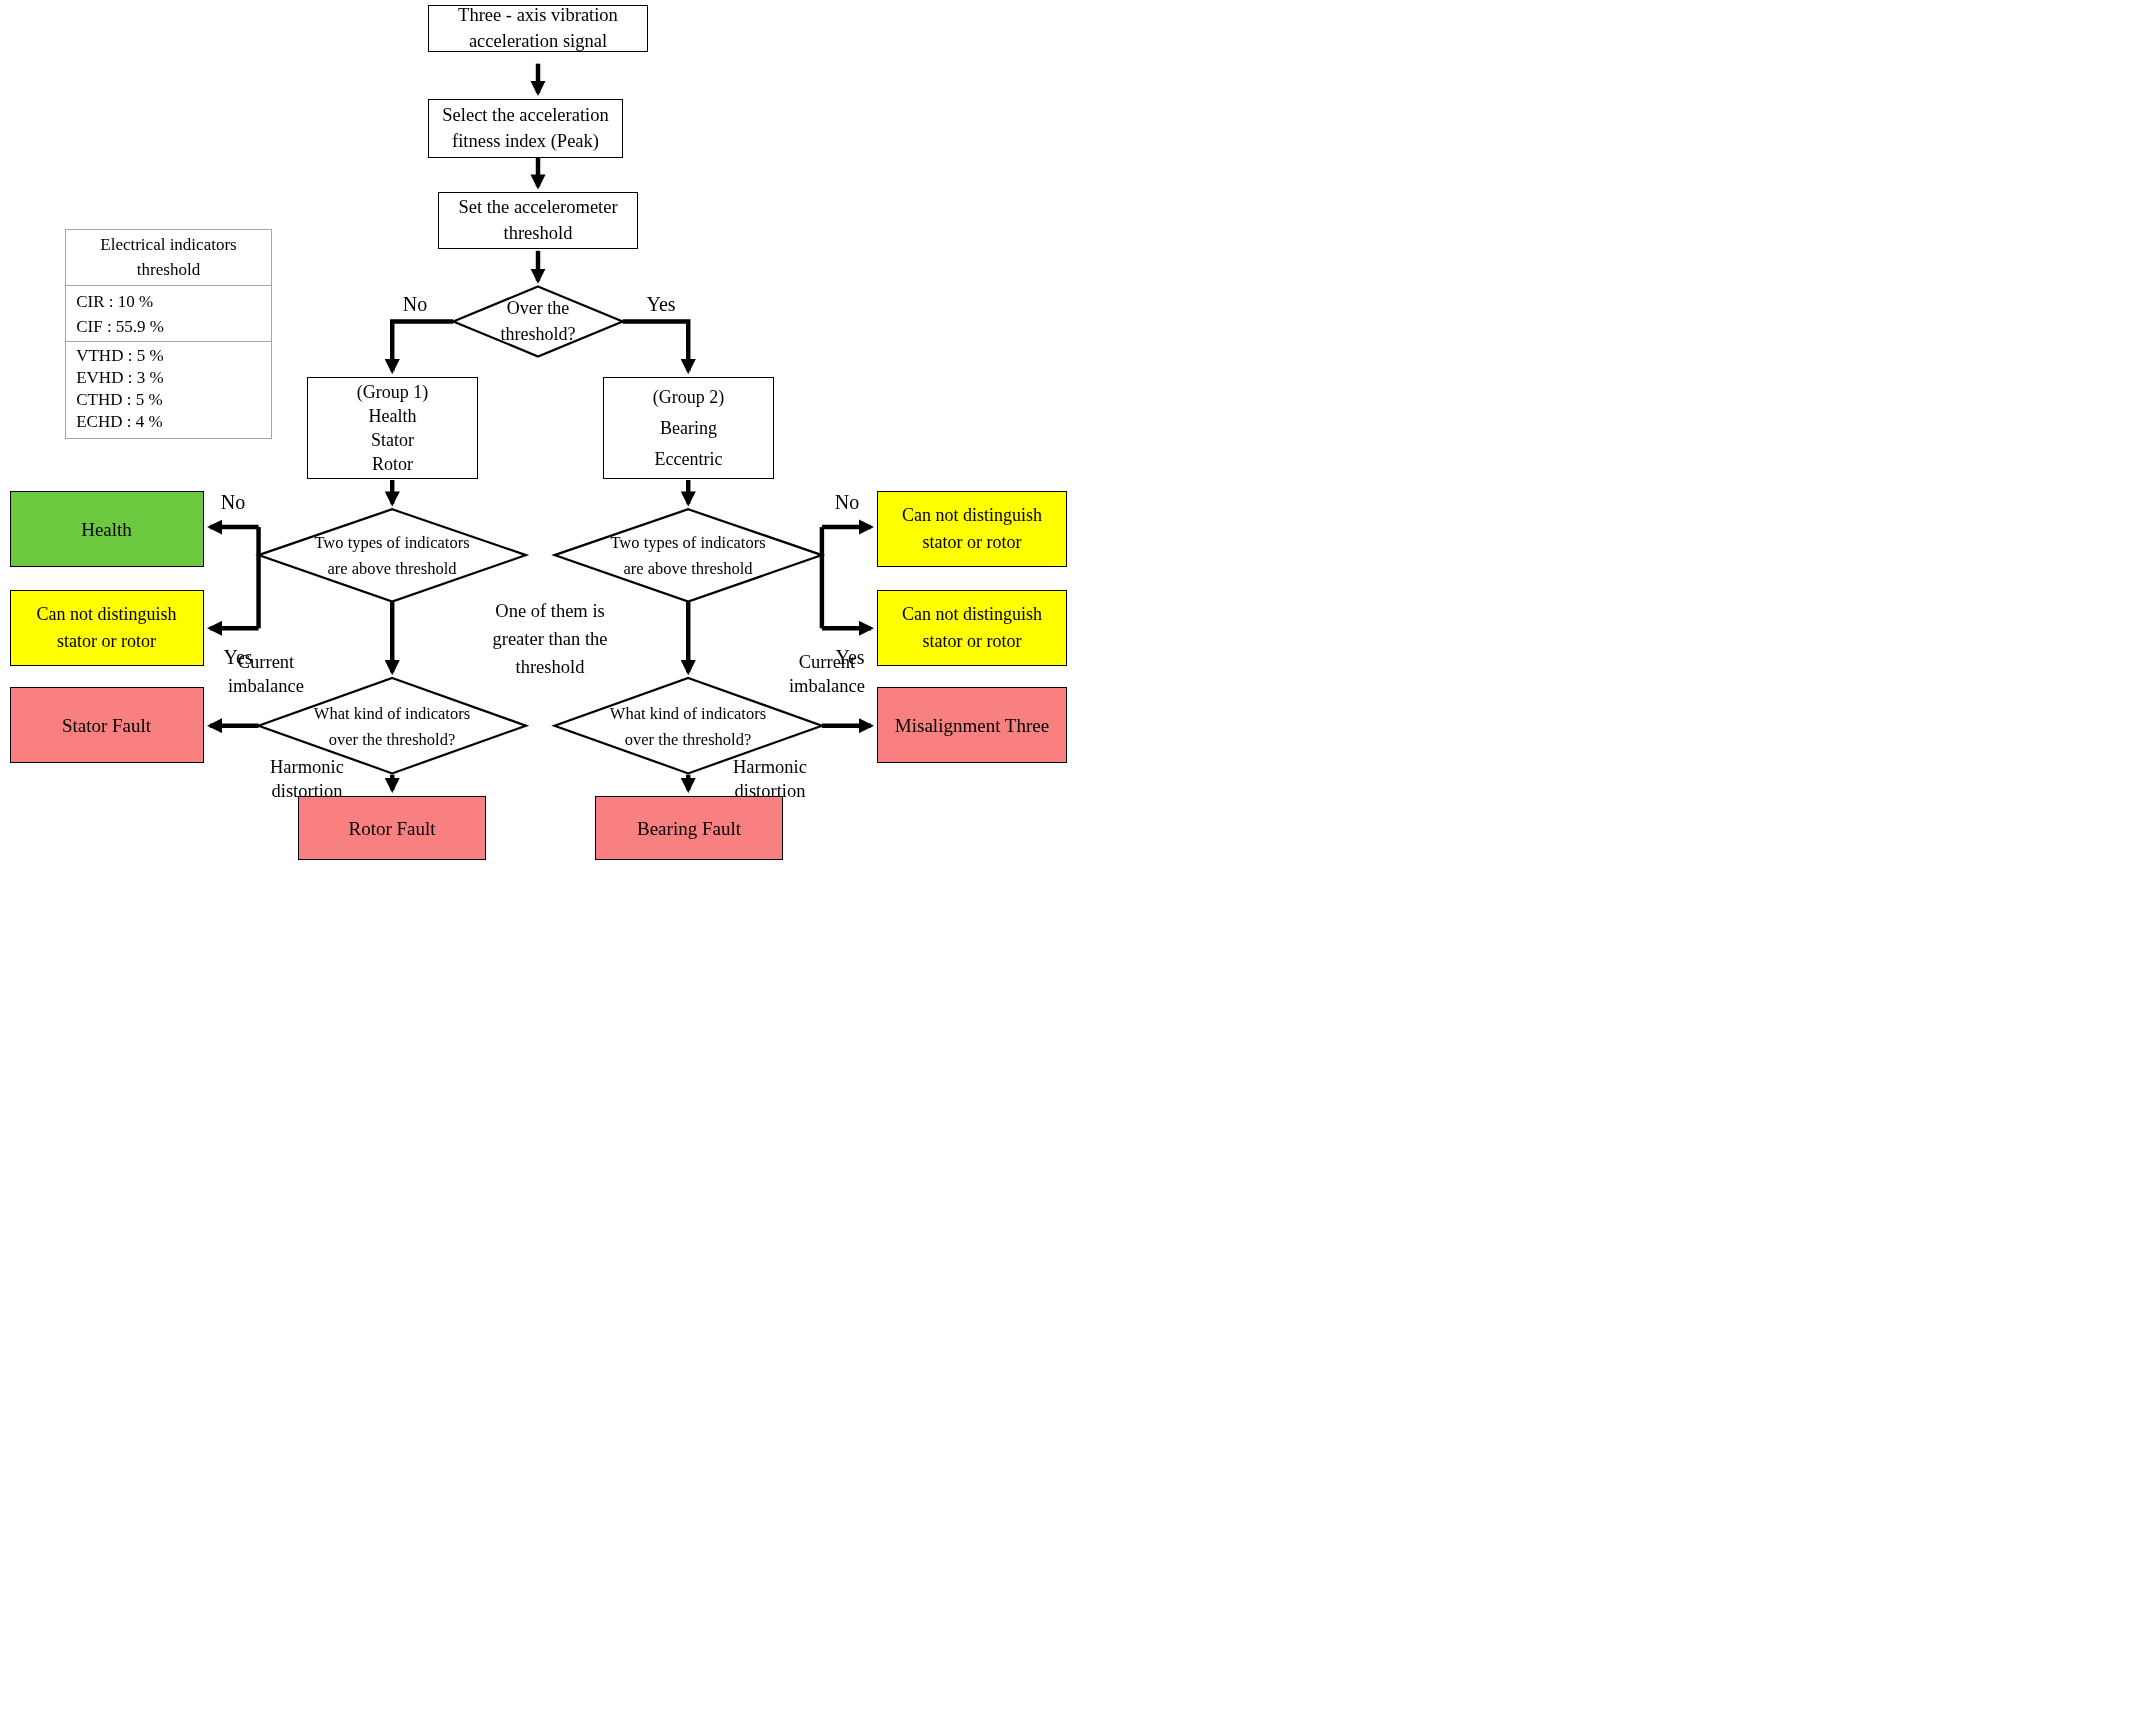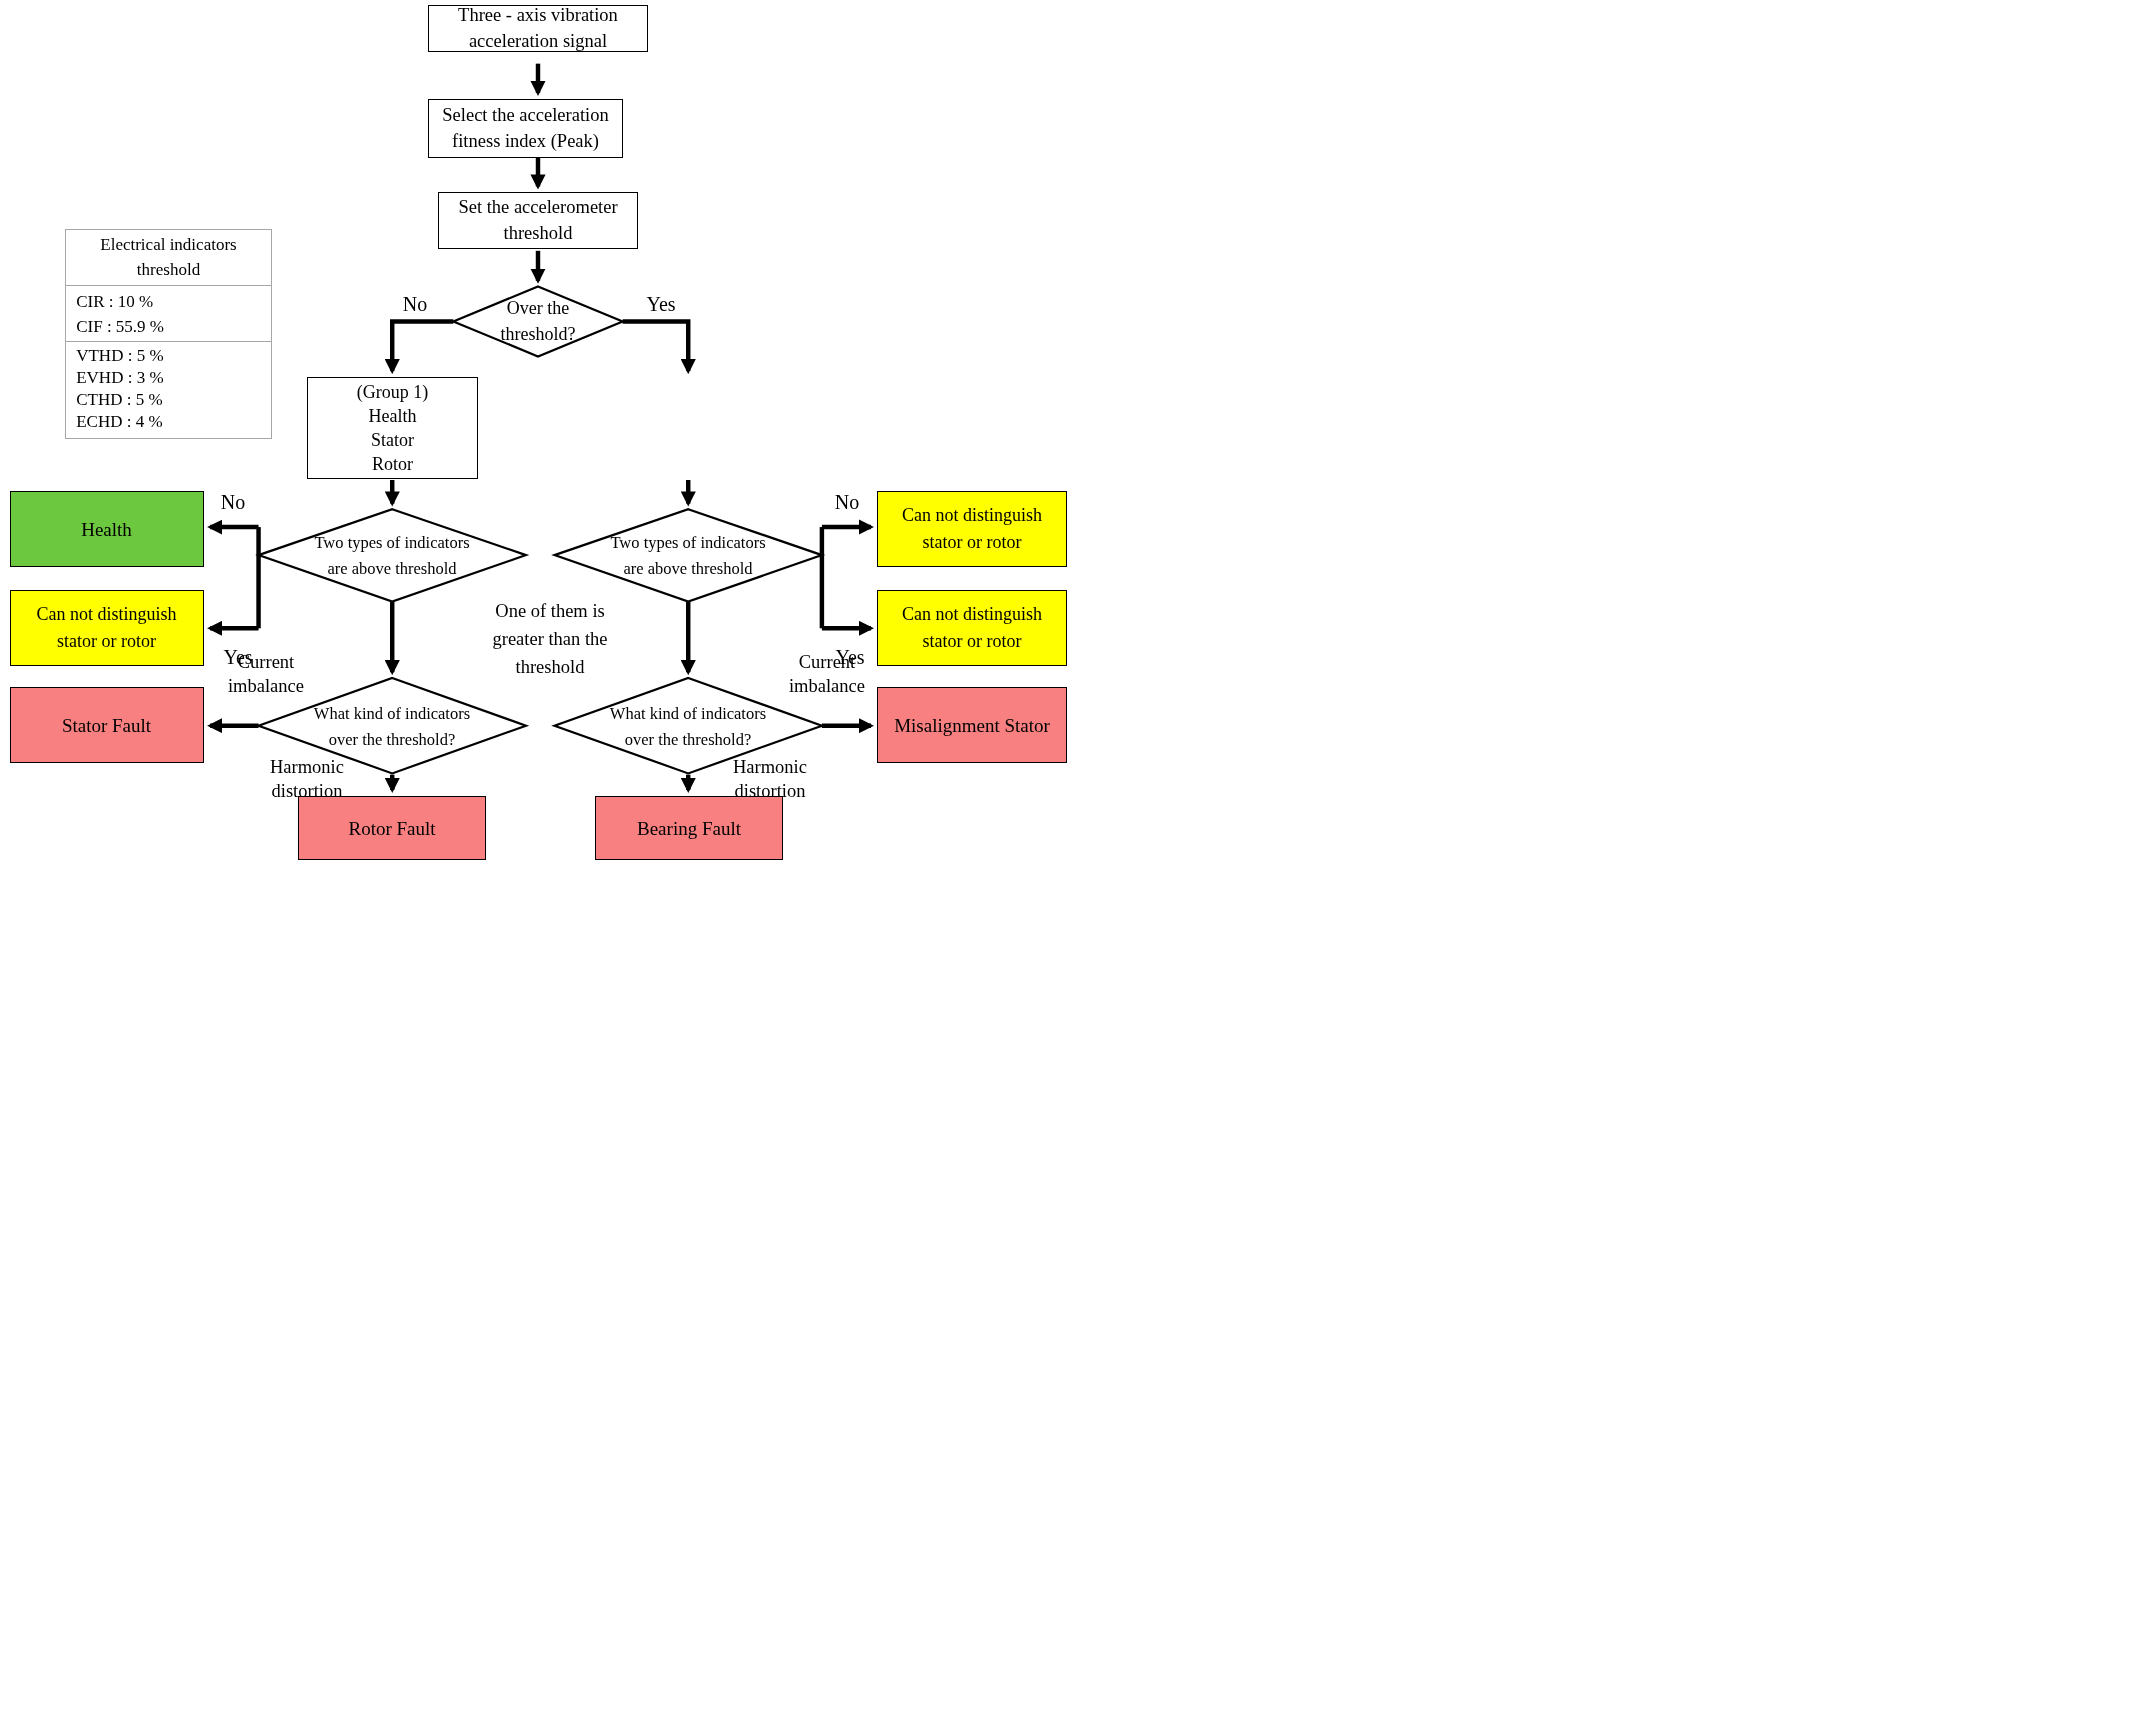--- a/index.html
+++ b/index.html
@@ -112,41 +112,46 @@
   <div class="node" style="left:438px;top:192px;width:200px;height:57px;">
     <span>Set the accelerometer</span>
     <span>threshold</span>
   </div>
   <div class="node group1" style="left:307px;top:377px;width:171px;height:102px;">
     <span>(Group 1)</span>
     <span>Health</span>
     <span>Stator</span>
     <span>Rotor</span>
   </div>
+  <div class="node group2" style="left:603px;top:377px;width:171px;height:102px;">
+    <span>(Group 2)</span>
+    <span>Bearing</span>
+    <span>Eccentric</span>
+  </div>
 
   <div class="node green f30" style="left:9.5px;top:491px;width:194px;height:76px;">
     <span>Health</span>
   </div>
   <div class="node yellow f28" style="left:9.5px;top:590px;width:194px;height:76px;">
     <span>Can not distinguish</span>
     <span>stator or rotor</span>
   </div>
   <div class="node yellow f28" style="left:877px;top:491px;width:190px;height:76px;">
     <span>Can not distinguish</span>
     <span>stator or rotor</span>
   </div>
   <div class="node yellow f28" style="left:877px;top:590px;width:190px;height:76px;">
     <span>Can not distinguish</span>
     <span>stator or rotor</span>
   </div>
   <div class="node red f30" style="left:9.5px;top:687px;width:194px;height:76px;">
     <span>Stator Fault</span>
   </div>
   <div class="node red f30" style="left:877px;top:687px;width:190px;height:76px;">
-    <span>Misalignment Stator</span>
+    <span>Misalignment Three</span>
   </div>
   <div class="node red f30" style="left:298px;top:796px;width:188px;height:64px;">
     <span>Rotor Fault</span>
   </div>
   <div class="node red f30" style="left:595px;top:796px;width:188px;height:64px;">
     <span>Bearing Fault</span>
   </div>
 
   <div class="diamond-text d1t" style="left:538px;top:321px;">
     <span>Over the</span>

